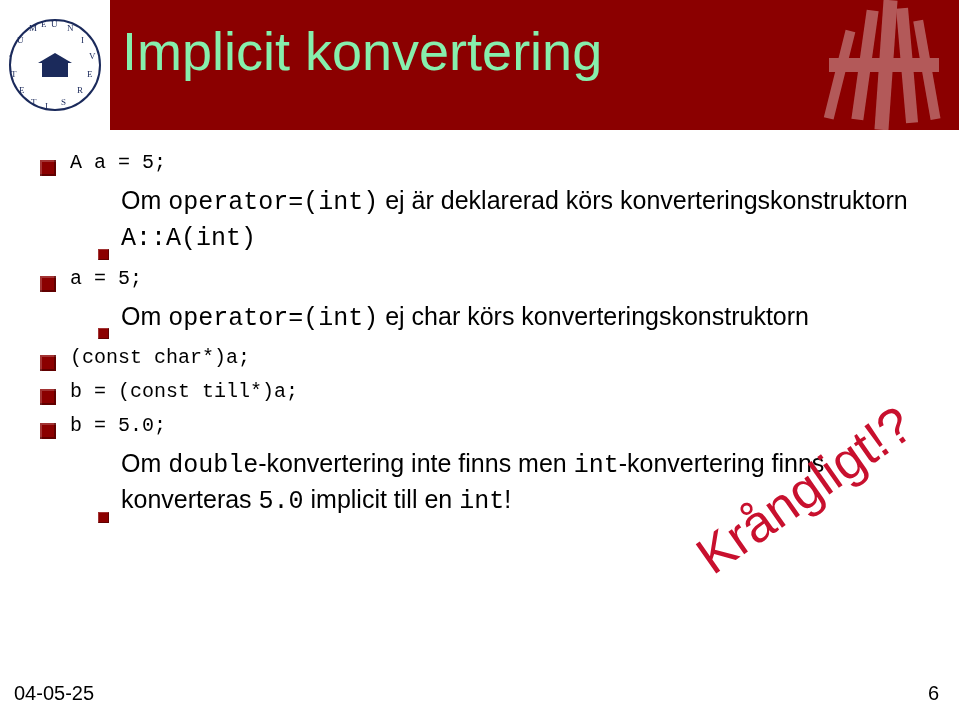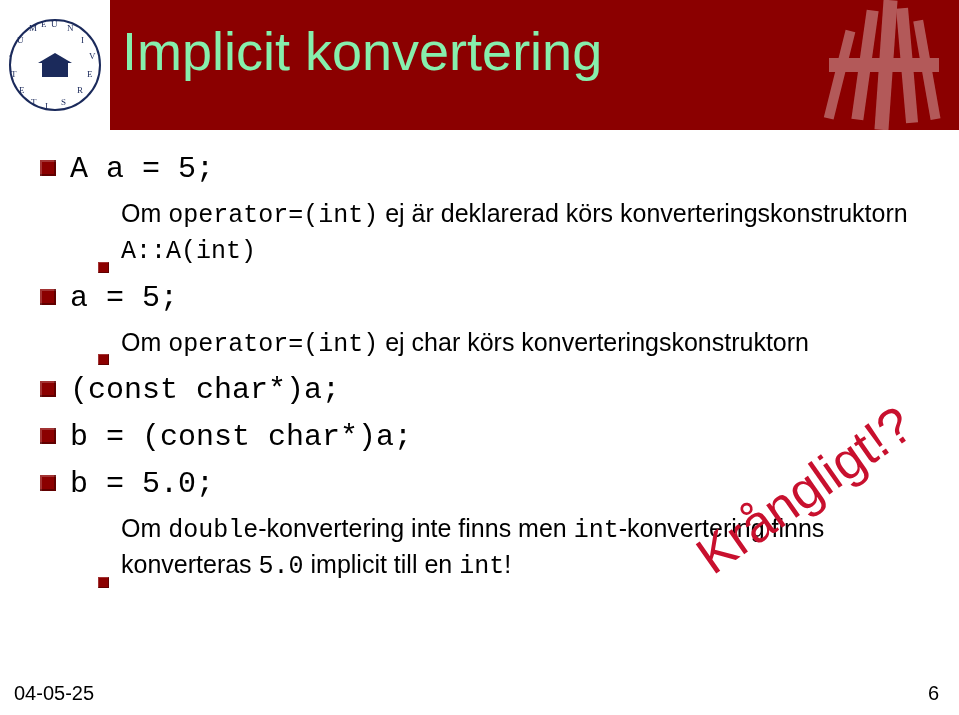--- a/index.html
+++ b/index.html
@@ -13,21 +13,21 @@
   .seal-building { width: 34px; height: 24px; position: relative; }
   .seal-roof { position: absolute; top: 0; left: 0; width: 0; height: 0; border-left: 17px solid transparent; border-right: 17px solid transparent; border-bottom: 10px solid #1b2a5b; }
   .seal-body { position: absolute; top: 10px; left: 4px; width: 26px; height: 14px; background: #1b2a5b; }
   .header-title { position: absolute; left: 122px; top: 20px; color: #86efac; font-size: 54px; font-weight: normal; }
   .header-deco { position: absolute; right: 0; top: 0; width: 170px; height: 130px; opacity: 0.35; }
   .content { position: absolute; left: 40px; top: 150px; right: 50px; }
   .bullet-lvl1 { display: flex; align-items: flex-start; margin-bottom: 8px; }
   .bullet-lvl2 { display: flex; align-items: flex-end; margin-left: 58px; margin-bottom: 10px; }
   .bullet-marker-1 { width: 16px; height: 16px; background: #8b0000; margin-top: 10px; margin-right: 14px; flex-shrink: 0; box-shadow: inset -2px -2px 0 rgba(0,0,0,0.3), inset 2px 2px 0 rgba(255,255,255,0.2); }
   .bullet-marker-2 { width: 11px; height: 11px; background: #8b0000; margin-right: 12px; flex-shrink: 0; box-shadow: inset -1px -1px 0 rgba(0,0,0,0.3), inset 1px 1px 0 rgba(255,255,255,0.2); position: relative; top: 4px; }
-  .lvl1-text { font-size: 30px; line-height: 1.3; }
+  .lvl1-text { font-size: 20px; line-height: 1.3; }
   .lvl2-text { font-size: 25px; line-height: 1.35; }
   .mono { font-family: "Courier New", Courier, monospace; }
   .stamp { position: absolute; right: 30px; top: 460px; transform: rotate(-35deg); color: #c8102e; font-size: 52px; font-weight: normal; }
   .footer-date { position: absolute; left: 14px; bottom: 10px; font-size: 20px; }
   .footer-page { position: absolute; right: 20px; bottom: 10px; font-size: 20px; }
 </style>
 </head>
 <body>
 
 <div class="slide">
@@ -95,21 +95,21 @@
       </div>
     </div>
 
     <div class="bullet-lvl1">
       <div class="bullet-marker-1"></div>
       <div class="lvl1-text mono">(const char*)a;</div>
     </div>
 
     <div class="bullet-lvl1">
       <div class="bullet-marker-1"></div>
-      <div class="lvl1-text mono">b = (const char*)a;</div>
+      <div class="lvl1-text mono">b = (const till*)a;</div>
     </div>
 
     <div class="bullet-lvl1">
       <div class="bullet-marker-1"></div>
       <div class="lvl1-text mono">b = 5.0;</div>
     </div>
     <div class="bullet-lvl2">
       <div class="bullet-marker-2"></div>
       <div class="lvl2-text">
         <span>Om </span><span class="mono">double</span><span>-konvertering inte finns men </span><span class="mono">int</span><span>-konvertering finns konverteras </span><span class="mono">5.0</span><span> implicit till en </span><span class="mono">int</span><span>!</span>

